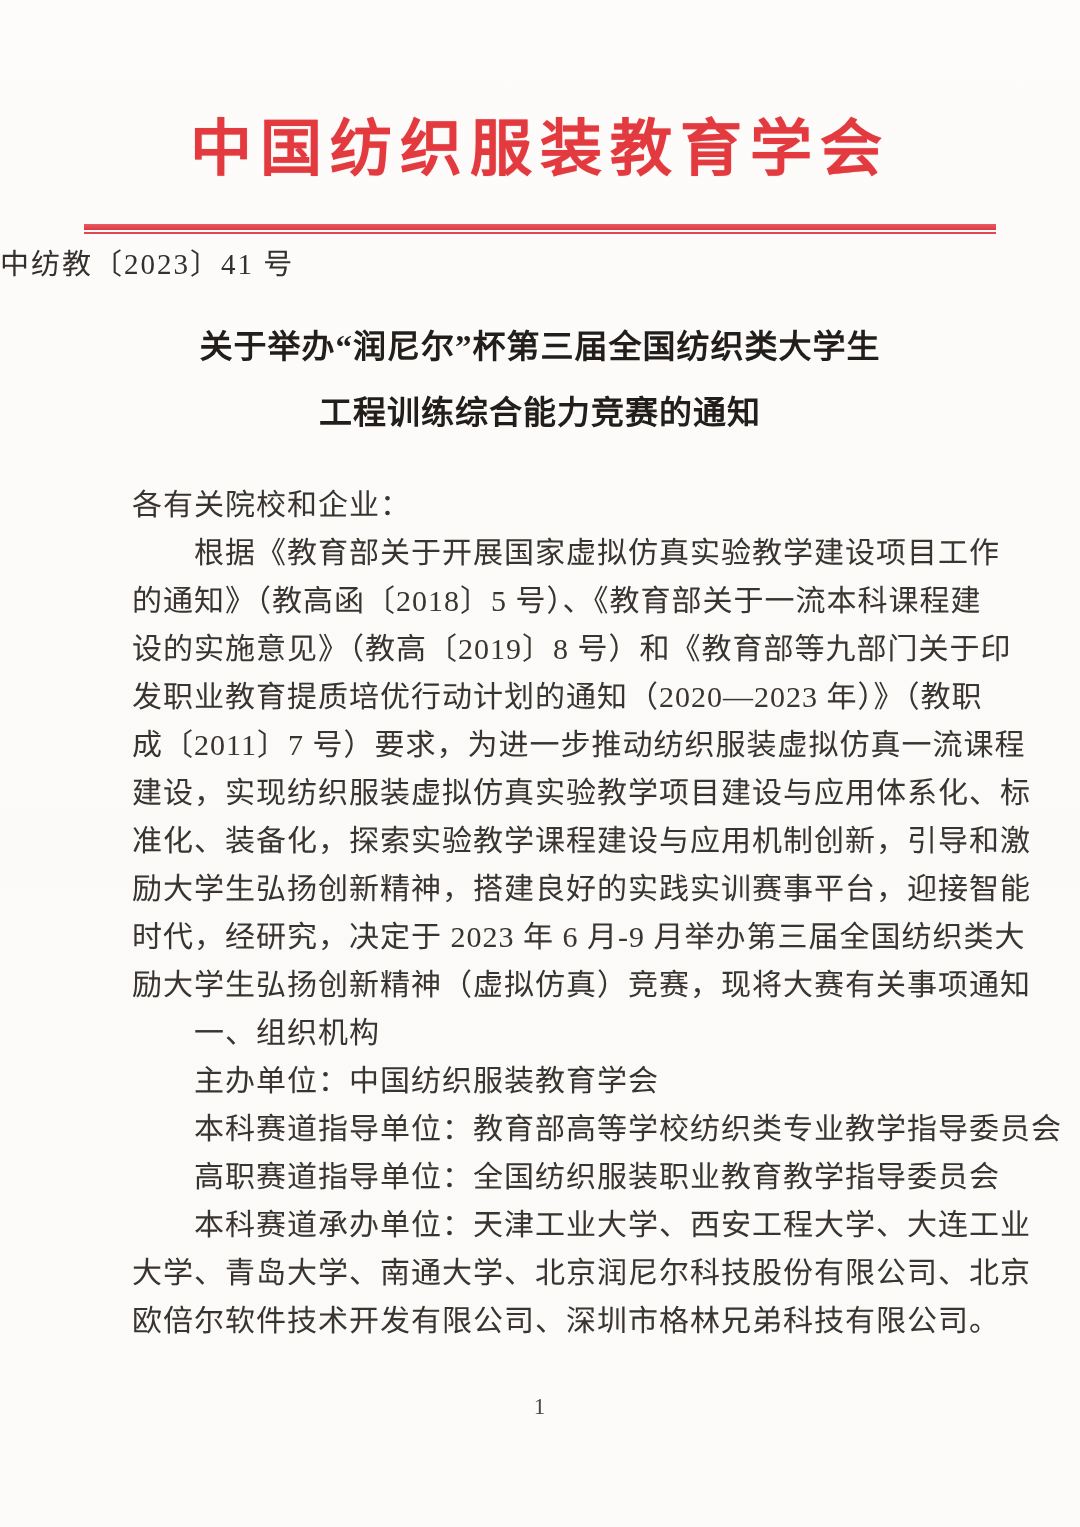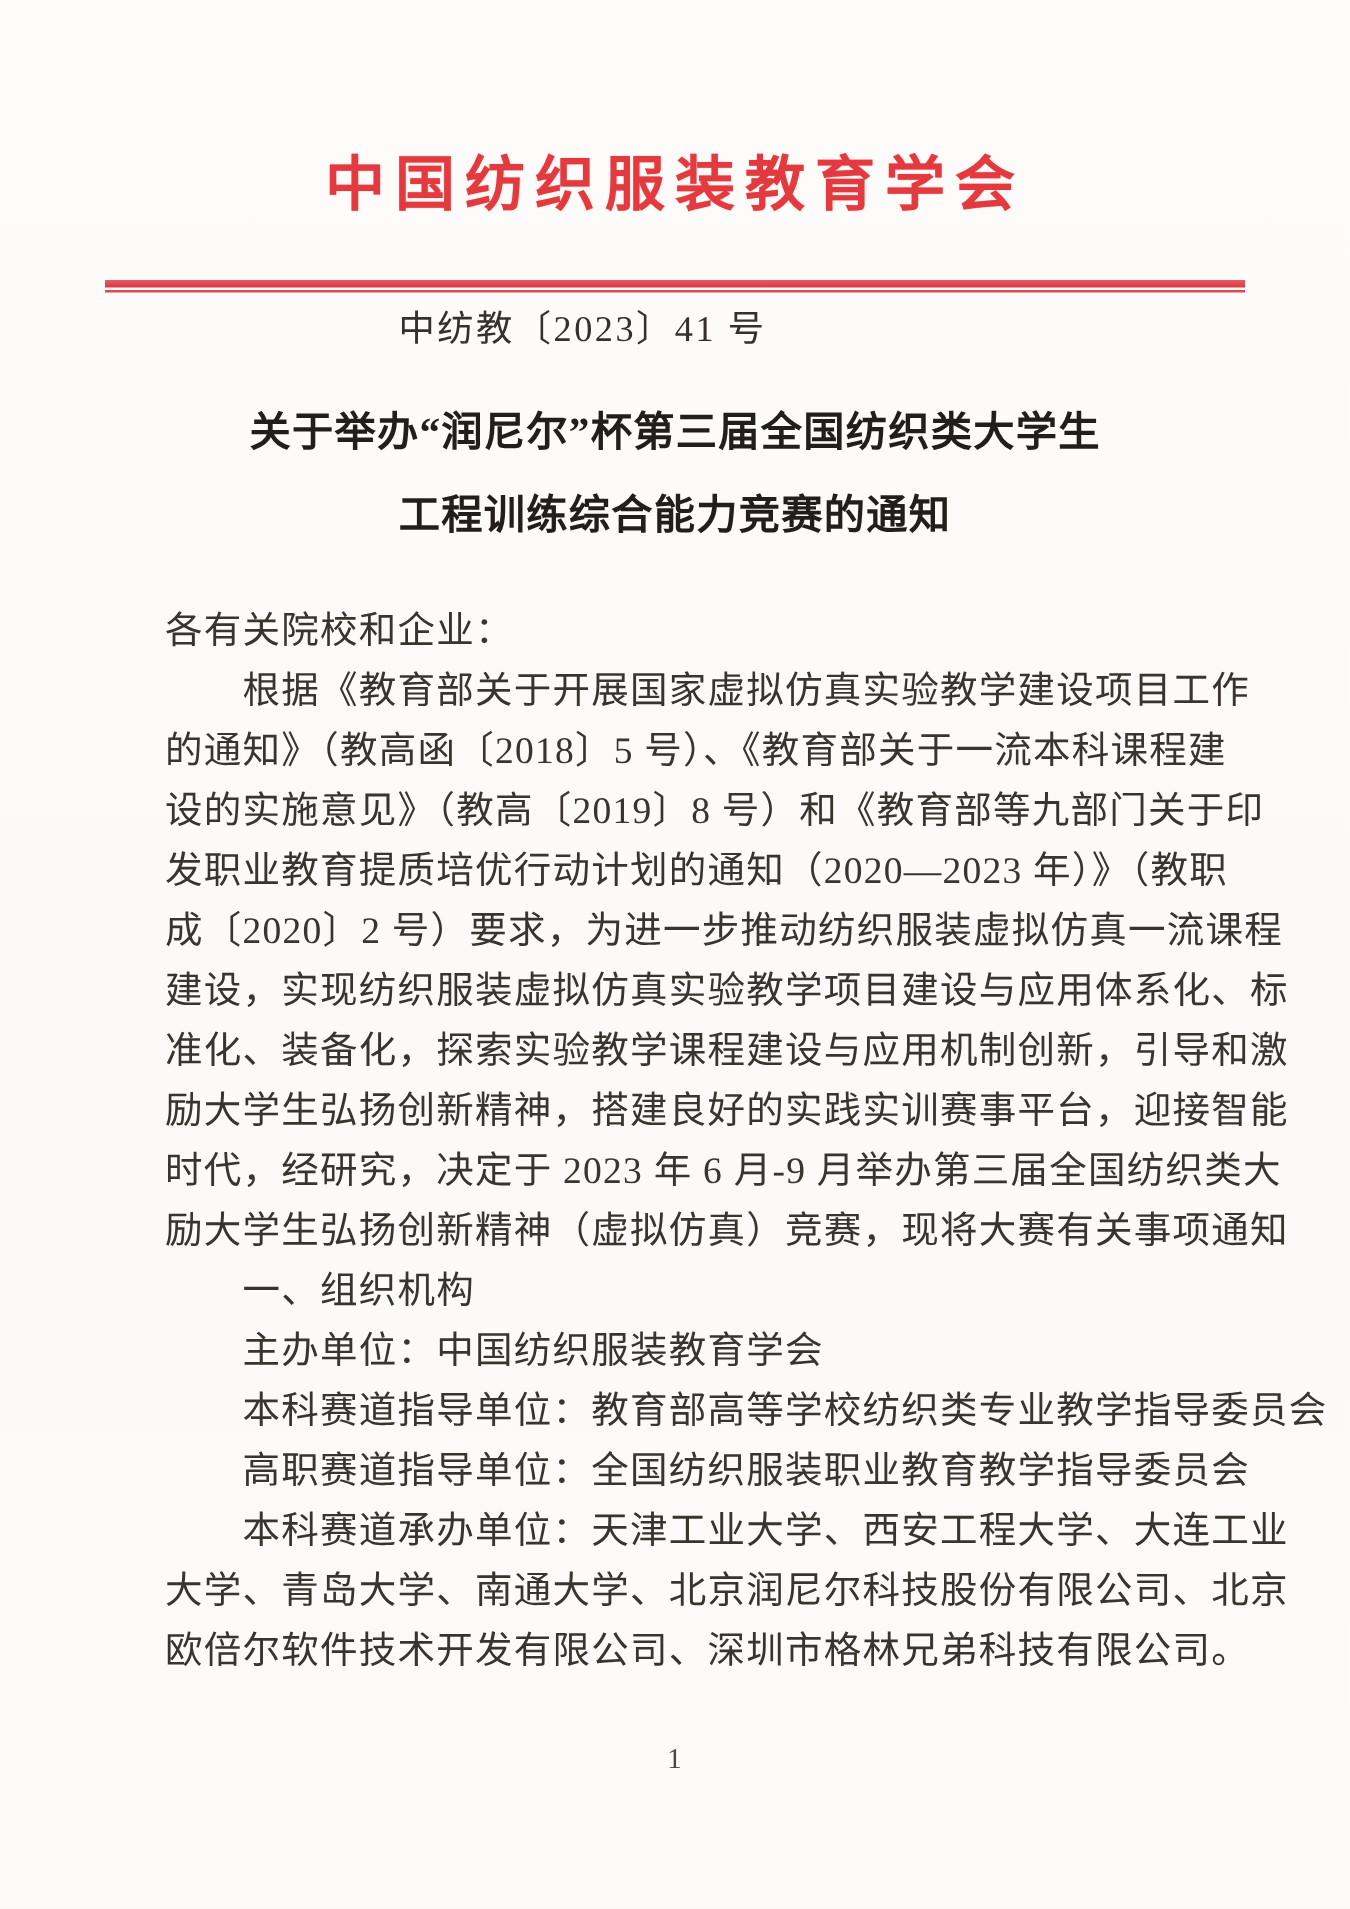--- a/index.html
+++ b/index.html
@@ -19,21 +19,21 @@
     overflow: hidden;
   }
 
   
   .org-header {
     position: absolute;
     top: 104px;
     left: 0;
     width: 100%;
     text-align: center;
-    font-size: 48px;
+    font-size: 62px;
     line-height: 90px;
     font-weight: 700;
     color: #e23a3e;
     letter-spacing: 8px;
     text-shadow: 0 0 1px rgba(226,58,62,.55);
     white-space: nowrap;
     font-family: Liberation Serif, serif;
   }
 
   
@@ -46,21 +46,21 @@
   .red-divider .bar-thick { height: 6px; background: linear-gradient(180deg,#ea5a62,#da3a43); }
   .red-divider .bar-gap   { height: 2px; background: transparent; }
   .red-divider .bar-thin  { height: 2px; background: #dc4a52; }
 
   
   .doc-number {
     position: absolute;
     top: 244px;
     left: 0;
     width: 932px;
-    text-align: center;
+    text-align: left;
     font-size: 29px;
     line-height: 40px;
     color: #33302d;
     letter-spacing: 2px;
     white-space: nowrap;
   }
 
   
   .doc-title {
     position: absolute;
@@ -124,21 +124,21 @@
     <div>关于举办“润尼尔”杯第三届全国纺织类大学生</div>
     <div>工程训练综合能力竞赛的通知</div>
   </div>
 
   <div class="doc-body">
     <div class="line">各有关院校和企业：</div>
     <div class="line indent">根据《教育部关于开展国家虚拟仿真实验教学建设项目工作</div>
     <div class="line">的通知》（教高函〔2018〕5 号）、《教育部关于一流本科课程建</div>
     <div class="line">设的实施意见》（教高〔2019〕8 号）和《教育部等九部门关于印</div>
     <div class="line">发职业教育提质培优行动计划的通知（2020—2023 年）》（教职</div>
-    <div class="line">成〔2020〕2 号）要求，为进一步推动纺织服装虚拟仿真一流课程</div>
+    <div class="line">成〔2011〕7 号）要求，为进一步推动纺织服装虚拟仿真一流课程</div>
     <div class="line">建设，实现纺织服装虚拟仿真实验教学项目建设与应用体系化、标</div>
     <div class="line">准化、装备化，探索实验教学课程建设与应用机制创新，引导和激</div>
     <div class="line">励大学生弘扬创新精神，搭建良好的实践实训赛事平台，迎接智能</div>
     <div class="line">时代，经研究，决定于 2023 年 6 月-9 月举办第三届全国纺织类大</div>
     <div class="line">励大学生弘扬创新精神（虚拟仿真）竞赛，现将大赛有关事项通知</div>
     <div class="line indent">一、组织机构</div>
     <div class="line indent">主办单位：中国纺织服装教育学会</div>
     <div class="line indent">本科赛道指导单位：教育部高等学校纺织类专业教学指导委员会</div>
     <div class="line indent">高职赛道指导单位：全国纺织服装职业教育教学指导委员会</div>
     <div class="line indent">本科赛道承办单位：天津工业大学、西安工程大学、大连工业</div>

